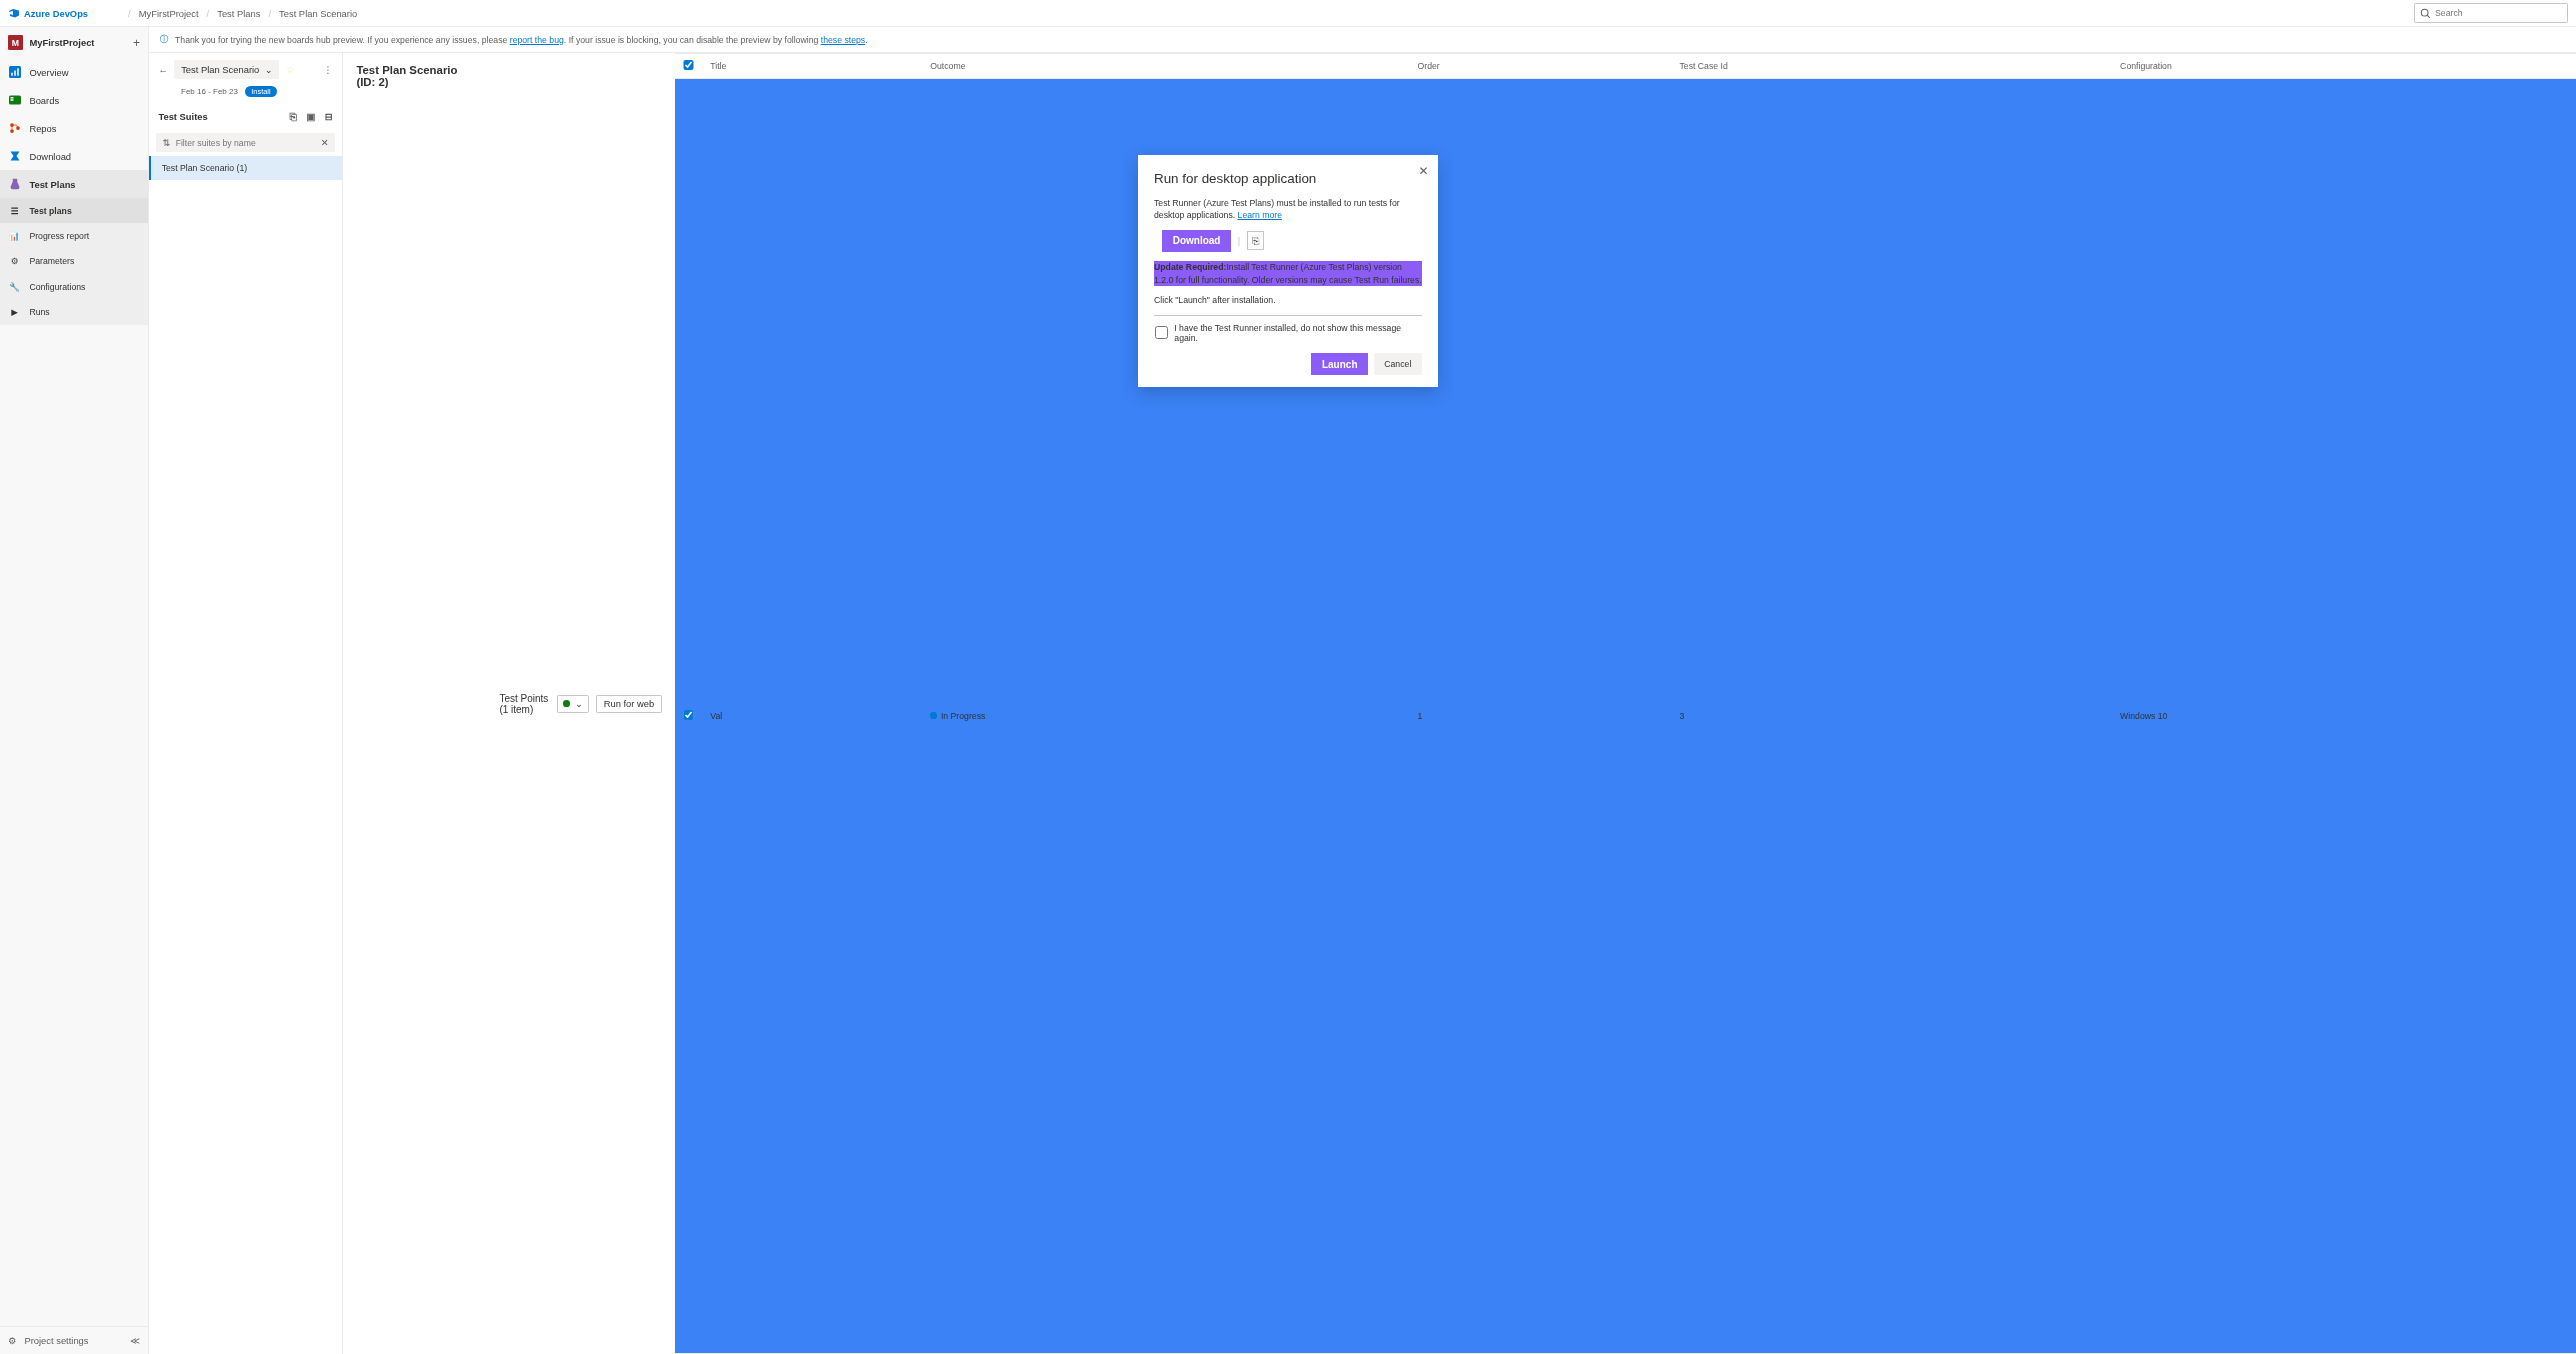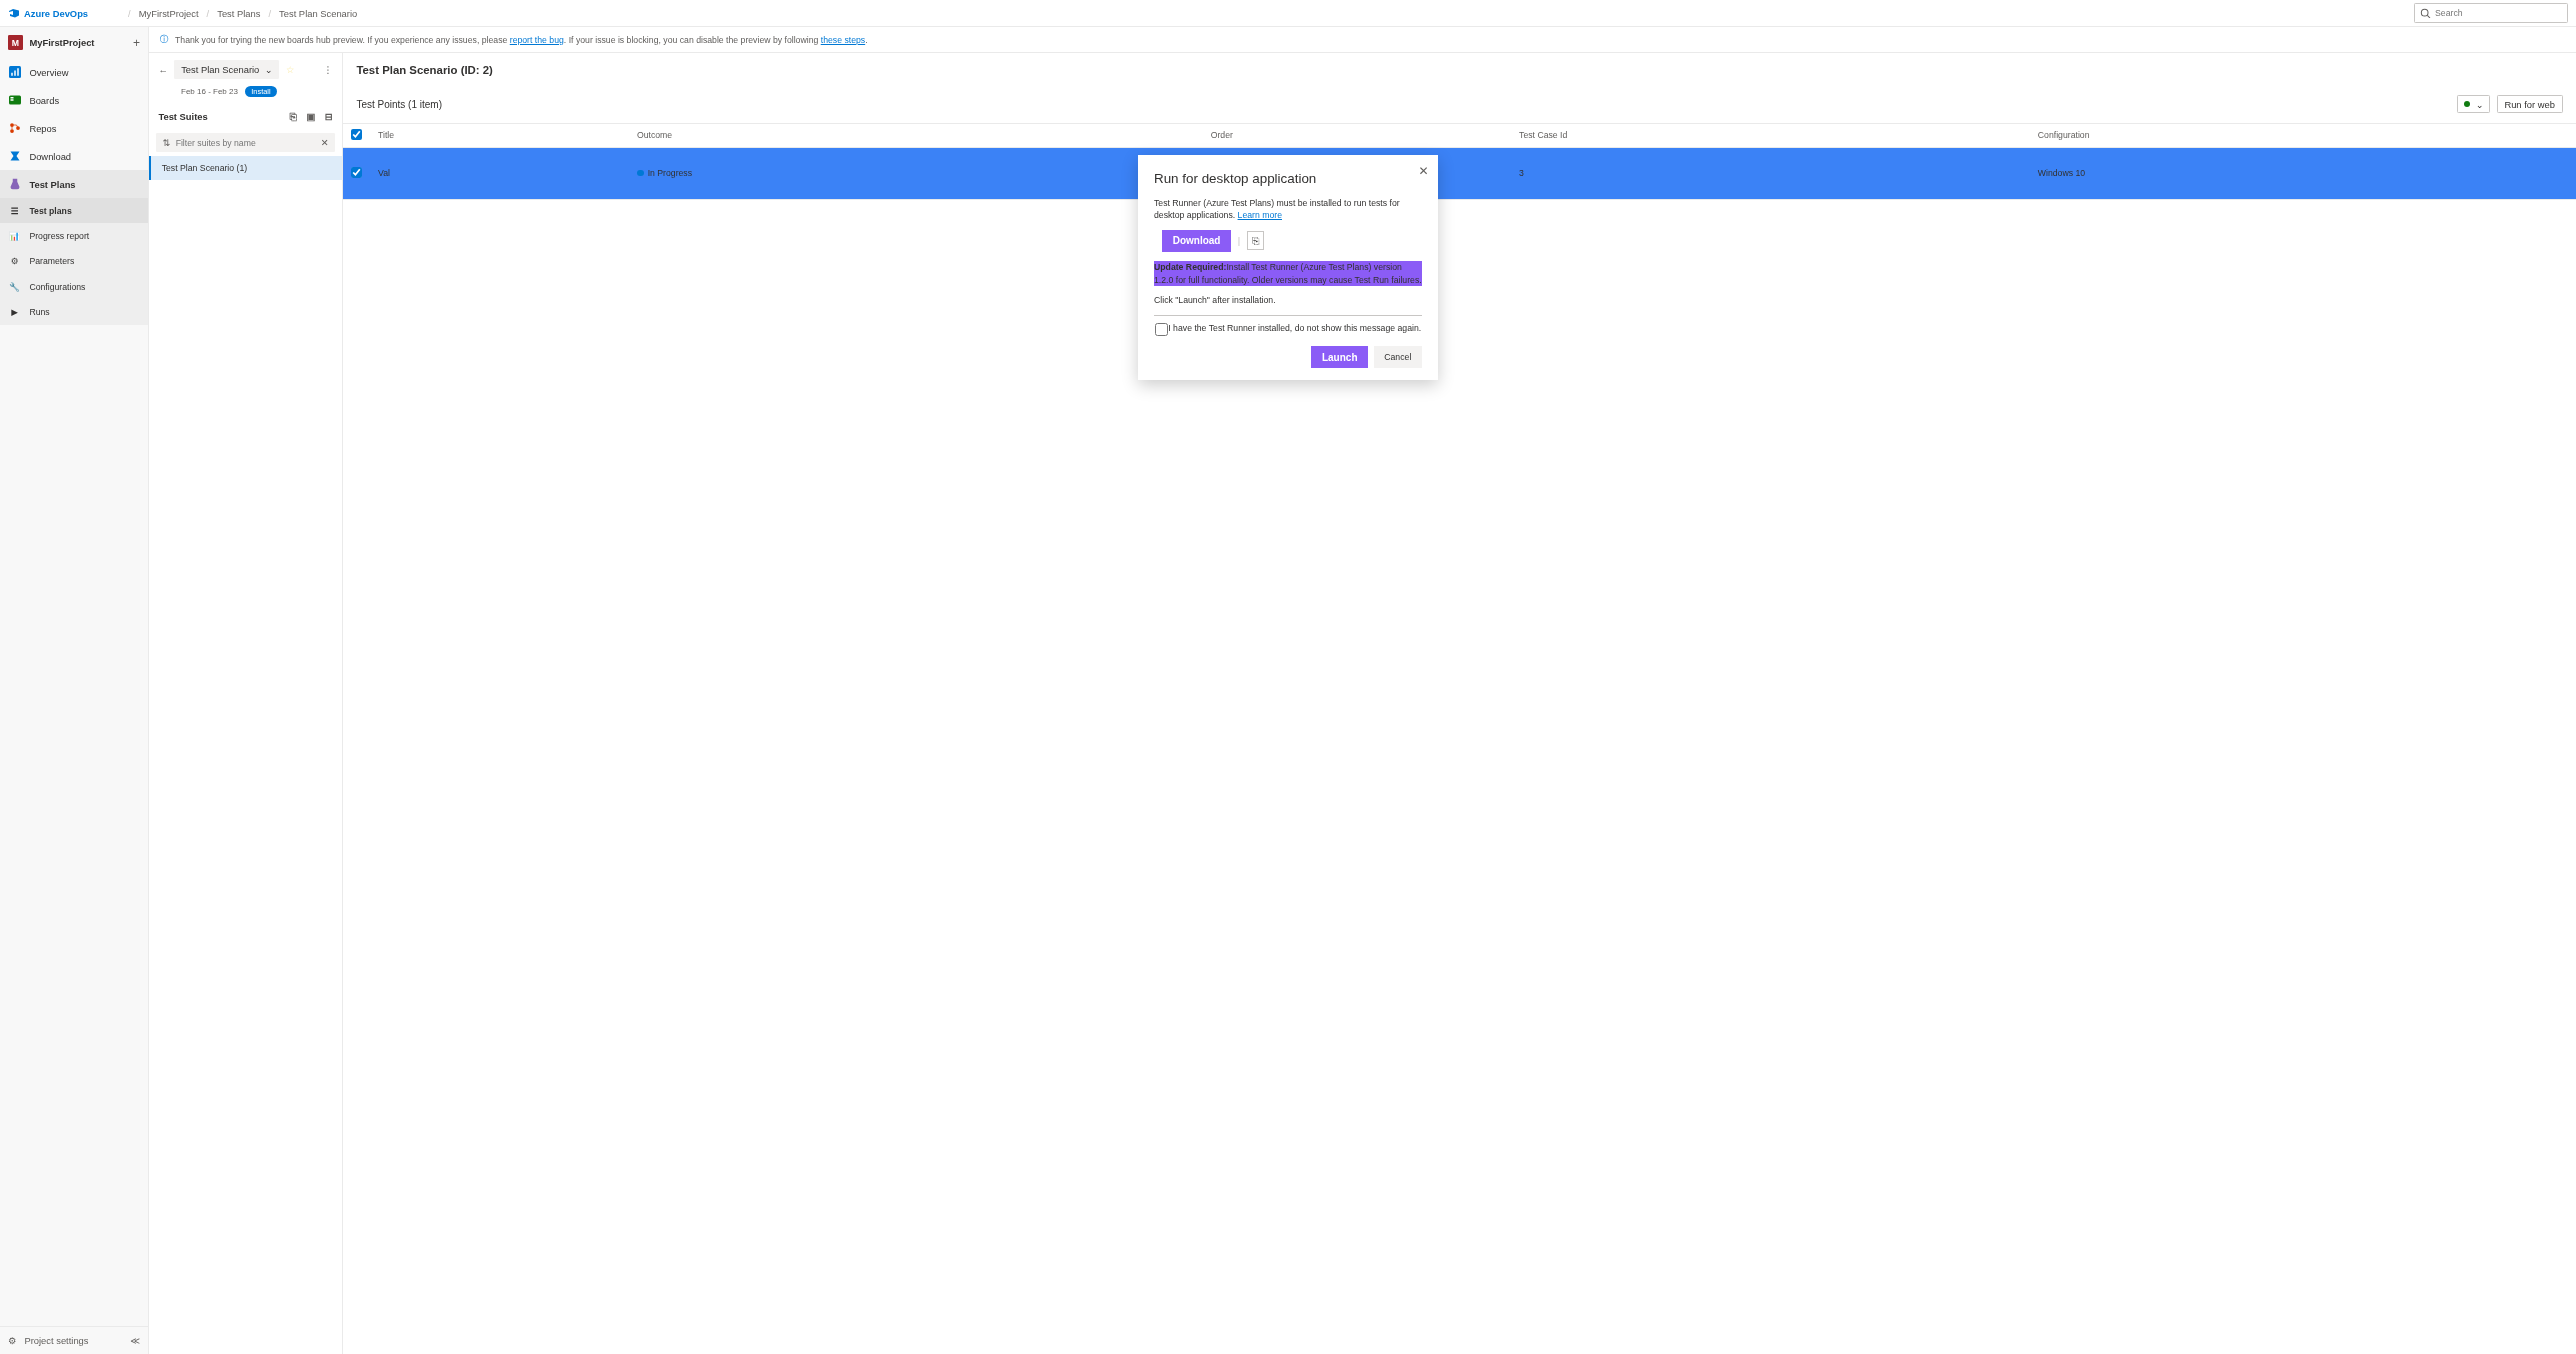--- a/index.html
+++ b/index.html
@@ -36,21 +36,21 @@
   .plan-row .more { margin-left: auto; color: #605e5c; cursor: pointer; }
   .plan-meta { display: flex; align-items: center; gap: 6.7px; padding: 0 9.4px 6.7px 32px; }
   .plan-meta .dates { color: #605e5c; font-size: 8px; }
   .badge-current { background: #0078d4; color: #fff; padding: 1.3px 6.7px; border-radius: 6.7px; font-size: 7.4px; }
   .suites-header { display: flex; align-items: center; padding: 6.7px 9.4px; font-weight: 600; }
   .suites-header .suite-actions { margin-left: auto; display: flex; gap: 9.4px; color: #605e5c; }
   .filter-row { padding: 4px 6.7px; }
   .filter-box { background: #f3f2f1; border-radius: 1.3px; display: flex; align-items: center; padding: 4px 6.7px; gap: 5.4px; color: #605e5c; }
   .filter-box input { border: none; background: transparent; outline: none; flex: 1; font-size: 8.7px; }
   .suite-item { padding: 6.7px 10.7px; font-size: 8.7px; background: #deecf9; border-left: 2px solid #0078d4; color: #323130; }
-  .main-panel { flex: 1; display: flex; flex-direction: column; min-width: 0; }
+  .main-panel { flex: 1; display: flex; flex-direction: row; min-width: 0; }
   .main-header { padding: 10.7px 13.4px 0 13.4px; }
   .main-title { font-size: 11.4px; font-weight: 600; margin-bottom: 9.4px; }
   .tabs { display: flex; gap: 13.4px; border-bottom: 0.7px solid #eaeaea; }
   .tab { padding: 0 1.3px 6.7px 1.3px; cursor: pointer; color: #605e5c; font-size: 9.4px; }
   .tab.active { color: #323130; border-bottom: 1.3px solid #0078d4; font-weight: 400; margin-bottom: -0.7px; }
   .tab-spacer { flex: 1; }
   .view-toggle { color: #605e5c; padding-bottom: 4px; margin-right: 4px; cursor: pointer; }
   .points-bar { display: flex; align-items: center; padding: 9.4px 13.4px; }
   .points-bar .count { font-size: 10px; }
   .points-actions { margin-left: auto; display: flex; align-items: center; gap: 6.7px; }
@@ -68,21 +68,21 @@
   .modal .close { position: absolute; right: 9.4px; top: 9.4px; font-size: 12px; cursor: pointer; color: #605e5c; }
   .modal { position: relative; }
   .modal p { font-size: 8.7px; color: #323130; margin-bottom: 8px; line-height: 1.45;}
   .modal a { color: #0078d4; text-decoration: underline; }
   .download-row { display: flex; align-items: center; gap: 6.7px; margin: 4px 0 9.4px 8px;}
   .btn-primary { background: #8b5cf6; color: #fff; border: none; padding: 5.4px 10.7px; font-size: 10px; font-weight: 600; cursor: pointer; }
   .btn-default { background: #f3f2f1; color: #323130; border: none; padding: 5.4px 10.7px; font-size: 8.7px; cursor: pointer; }
   .highlight { background: #8b5cf6; }
   .highlight strong { font-weight: 600; }
   .divider { border-top: 0.7px solid #c8c6c4; margin: 6.7px 0; }
-  .check-row { display: flex; align-items: flex-start; gap: 0; font-size: 8.7px; margin: 5.4px 0 10.7px 1.3px; }
+  .check-row { display: flex; align-items: center; gap: 6px; font-size: 8.7px; margin: 5.4px 0 10.7px 1.3px; }
   .modal-footer { display: flex; justify-content: flex-end; gap: 5.4px; }
   .pipe { color: #c8c6c4; }
   .icon-sm { width: 10.7px; height: 10.7px; }
 </style>
 </head>
 <body>
 
 <div class="topbar">
   <div class="logo">
     <svg viewBox="0 0 24 24" fill="#0078d4">

